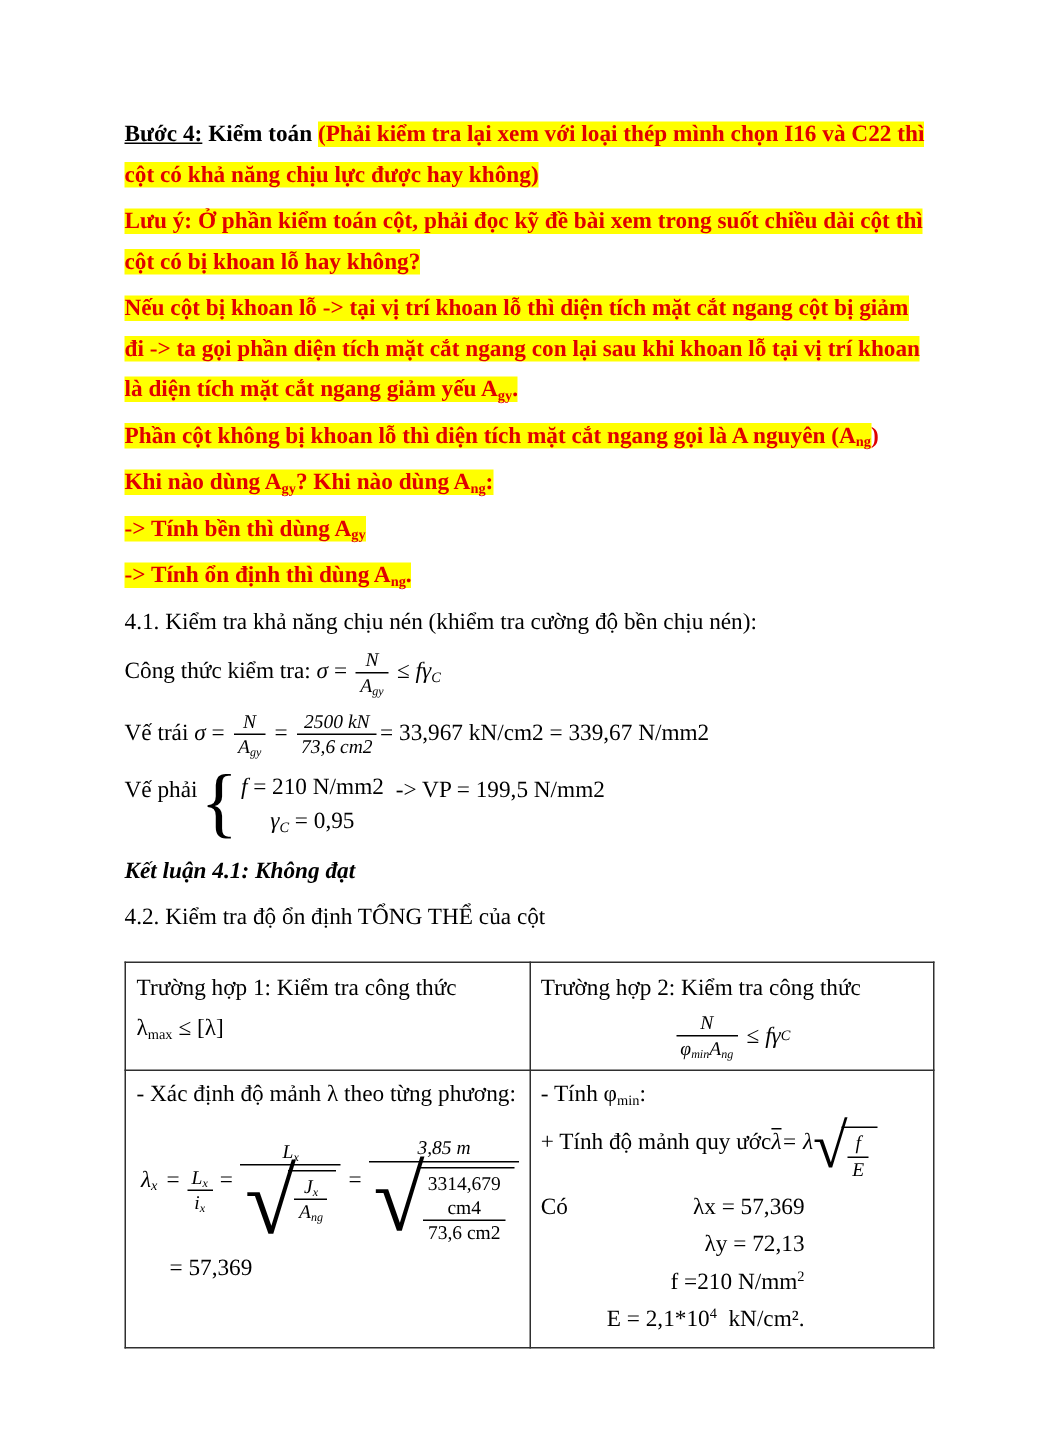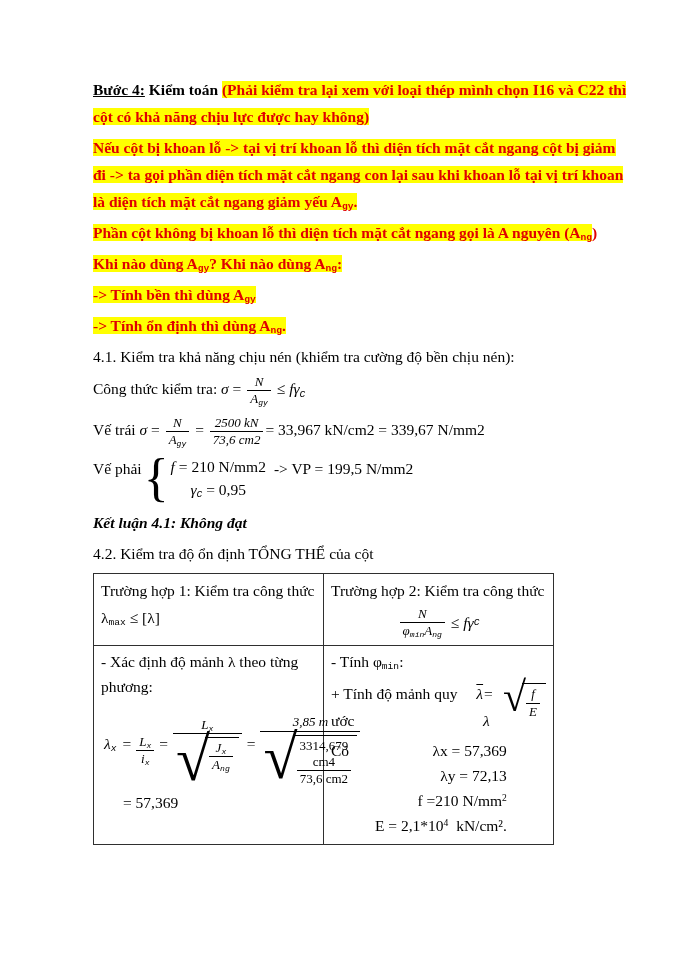--- a/index.html
+++ b/index.html
@@ -2,28 +2,28 @@
 <html><head>
 <meta charset="utf-8">
 <style>
   * { margin:0; padding:0; box-sizing:border-box; }
   html,body { background:#ffffff; }
   .page {
     position:relative; width:700px; height:960px; background:#ffffff;
     font-family:"Liberation Serif","DejaVu Serif",serif;
     color:#000; font-size:15.5px; line-height:27px; overflow:hidden;
   }
-  .content { position:absolute; left:93px; top:76px; width:537px; }
+  .content { position:absolute; left:83px; top:76px; width:537px; }
   p.para { margin:0 0 4px 0; }
   .b { font-weight:bold; }
   .u { text-decoration:underline; }
   .i { font-style:italic; }
   .hl { background:#ffff00; color:#e00000; font-weight:bold; }
   .red { color:#e00000; font-weight:bold; }
-  sub { font-size:0.62em; vertical-align:-0.25em; line-height:0;font-family:Liberation Mono, monospace; }
+  sub { font-size:0.62em; vertical-align:-0.25em; line-height:0; }
   sup { font-size:0.62em; vertical-align:0.55em; line-height:0; }
   .mi { font-style:italic; }
   .nowrap { white-space:nowrap; }
 
   
   .formula { margin:3px 0 7px 0; }
   .frac { display:inline-flex; flex-direction:column; text-align:center;
           vertical-align:middle; line-height:1.25; padding:0 2px; }
   .frac .num { padding:0 3px; }
   .frac .den { border-top:1.3px solid #000; padding:0 3px; }
@@ -35,21 +35,21 @@
 
   .sqrt { display:inline-flex; align-items:flex-start; }
   .rad { font-style:normal; display:inline-block; font-weight:400; }
   .sqrt .body { display:inline-block; border-top:1.6px solid #000; padding:2px 4px 0 2px; }
   .sqrt-big .rad { font-size:62px; line-height:0.82; margin-right:-5px; }
   .sqrt-big .body { margin-top:3px; }
   .sqrt-sm .rad { font-size:42px; line-height:0.82; margin-right:-4px; }
   .sqrt-sm .body { margin-top:3px; }
 
   
-  table.calc { border-collapse:collapse; width:461px; margin-top:6px; table-layout:fixed; }
+  table.calc { border-collapse:collapse; width:540px; margin-top:16px; table-layout:fixed; }
   table.calc td { border:1.8px solid #2f2f2f; vertical-align:top; padding:3px 7px 6px 7px; }
   td.hcell { height:62px; }
   td.bcell { height:145px; }
   .center { text-align:left; }
   .h2frac { display:flex; justify-content:center; align-items:center; margin-top:2px; }
   .bigrow { display:flex; align-items:center; line-height:22px; margin-top:2px; }
   .bigrow .tok { margin:0 3px; }
   .mt-mid { margin-top:27px; }
   .mt-bar { margin-top:13px; }
   .result { margin:2px 0 0 22px;font-family:Liberation Serif, serif; }
@@ -61,20 +61,21 @@
   .cellline { line-height:25px; }
 </style>
 </head>
 <body>
 
 <div class="page">
   <div class="content">
 
     <p class="para"><span class="b u">Bước 4:</span><span class="b"> Kiểm toán </span><span class="hl">(Phải kiểm tra lại xem với loại thép mình chọn I16 và C22 thì cột có khả năng chịu lực được hay không)</span></p>
 
+    <p class="para"><span class="hl">Lưu ý: Ở phần kiểm toán cột, phải đọc kỹ đề bài xem trong suốt chiều dài cột thì cột có bị khoan lỗ hay không?</span></p>
 
     <p class="para"><span class="hl"><span>Nếu cột bị khoan lỗ -&gt; tại vị trí khoan lỗ thì diện tích mặt cắt ngang cột bị giảm đi -&gt; ta gọi phần diện tích mặt cắt ngang con lại sau khi khoan lỗ tại vị trí khoan là diện tích mặt cắt ngang giảm yếu A</span><sub>gy</sub><span>.</span></span></p>
 
     <p class="para nowrap"><span class="hl"><span>Phần cột không bị khoan lỗ thì diện tích mặt cắt ngang gọi là A nguyên (A</span><sub>ng</sub></span><span class="red">)</span></p>
 
     <p class="para"><span class="hl"><span>Khi nào dùng A</span><sub>gy</sub><span>? Khi nào dùng A</span><sub>ng</sub><span>:</span></span></p>
 
     <p class="para"><span class="hl"><span>-&gt; Tính bền thì dùng A</span><sub>gy</sub></span></p>
 
     <p class="para"><span class="hl"><span>-&gt; Tính ổn định thì dùng A</span><sub>ng</sub><span>.</span></span></p>

